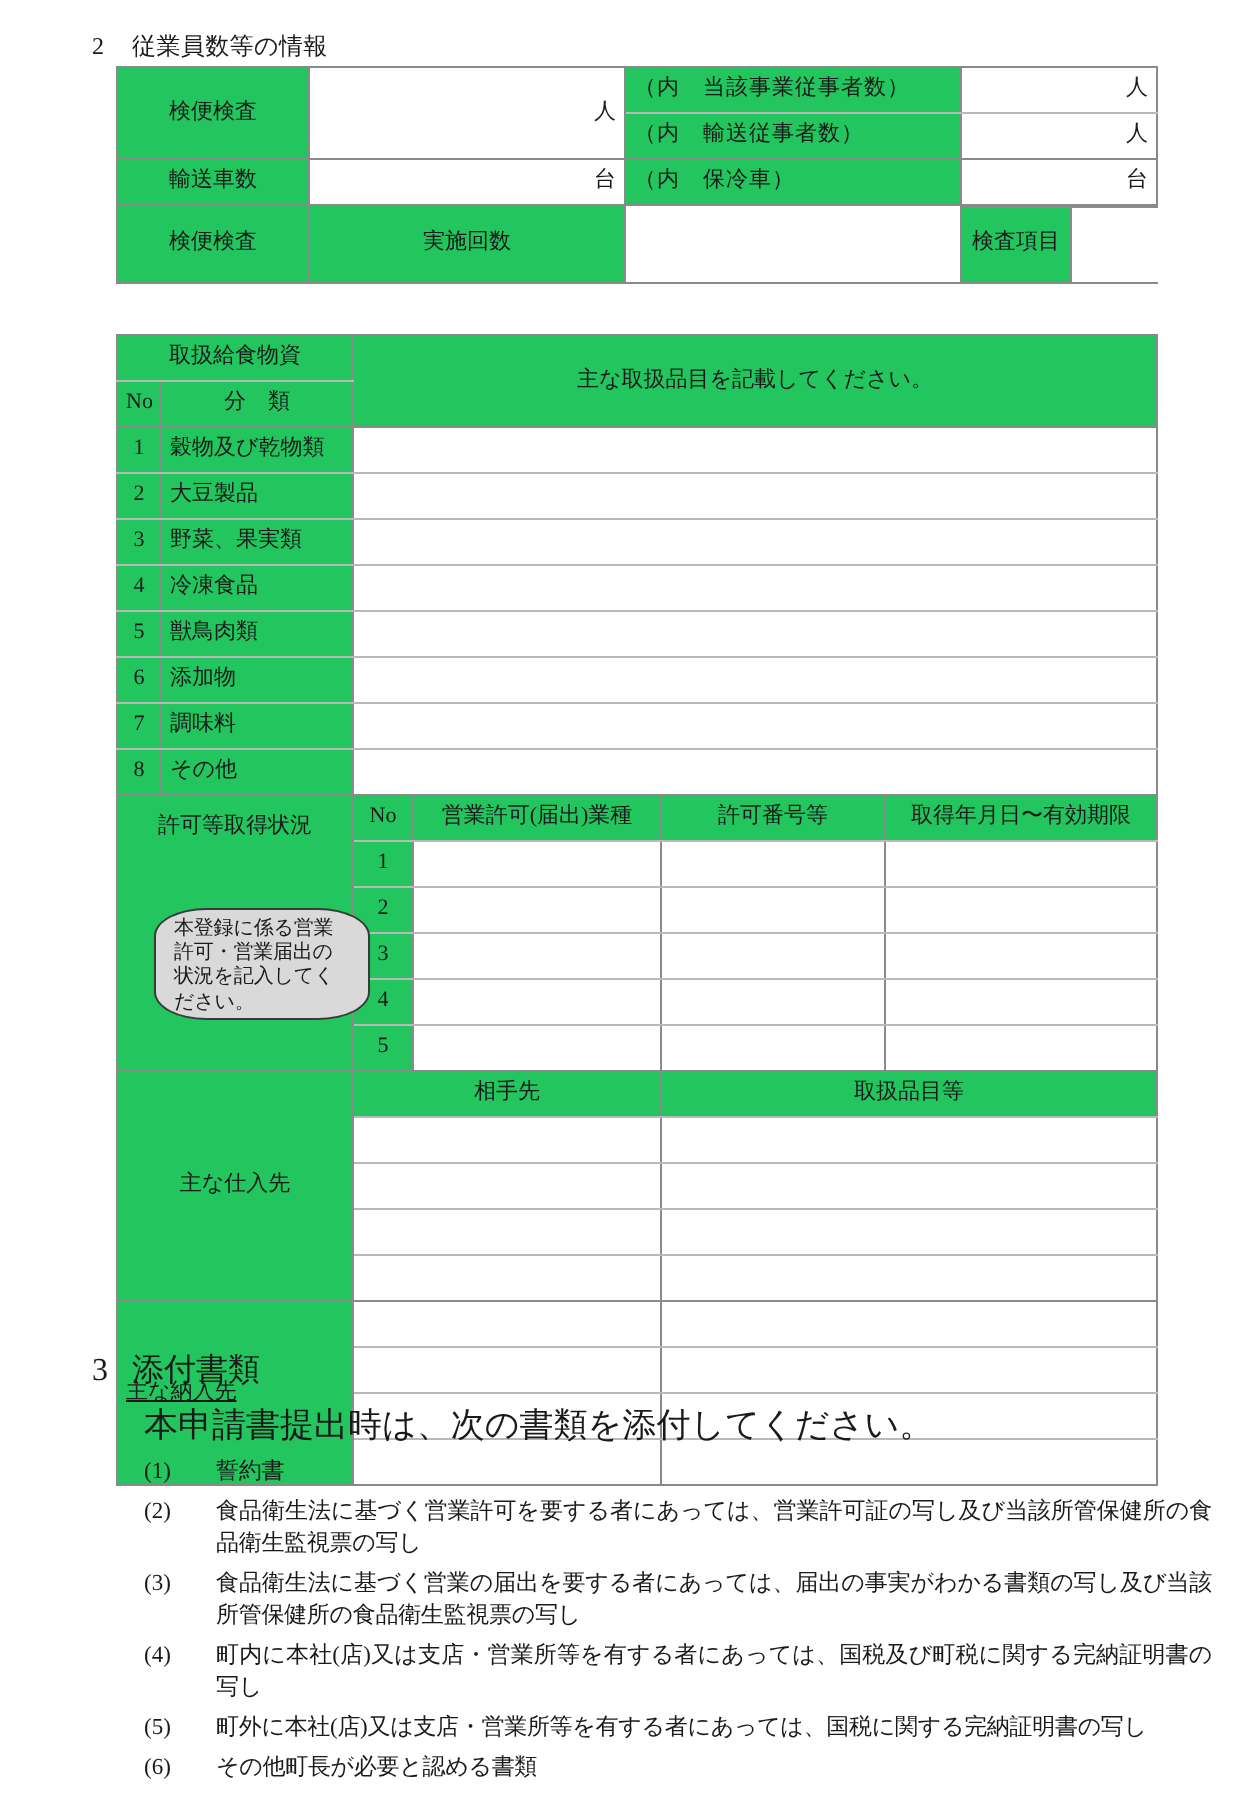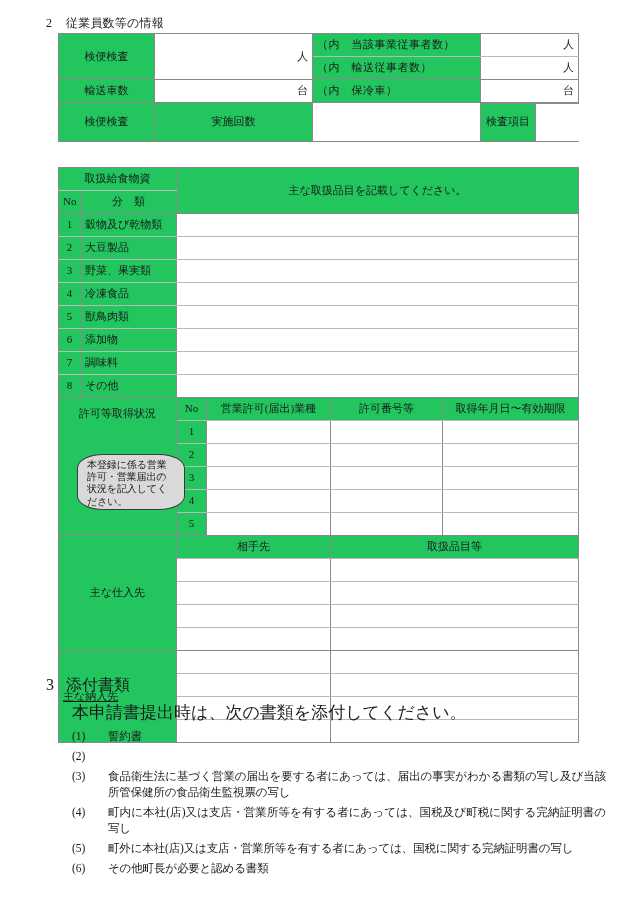--- a/index.html
+++ b/index.html
@@ -291,20 +291,21 @@
       <span class="num">3</span><span>添付書類</span>
     </div>
     <div class="doc-intro">本申請書提出時は、次の書類を添付してください。</div>
 
     <div class="doc-item">
       <span class="marker">(1)</span>
       <span class="body">誓約書</span>
     </div>
     <div class="doc-item">
       <span class="marker">(2)</span>
+      <span class="body">食品衛生法に基づく営業許可を要する者にあっては、営業許可証の写し及び当該所管保健所の食品衛生監視票の写し</span>
     </div>
     <div class="doc-item">
       <span class="marker">(3)</span>
       <span class="body">食品衛生法に基づく営業の届出を要する者にあっては、届出の事実がわかる書類の写し及び当該所管保健所の食品衛生監視票の写し</span>
     </div>
     <div class="doc-item">
       <span class="marker">(4)</span>
       <span class="body">町内に本社(店)又は支店・営業所等を有する者にあっては、国税及び町税に関する完納証明書の写し</span>
     </div>
     <div class="doc-item">

